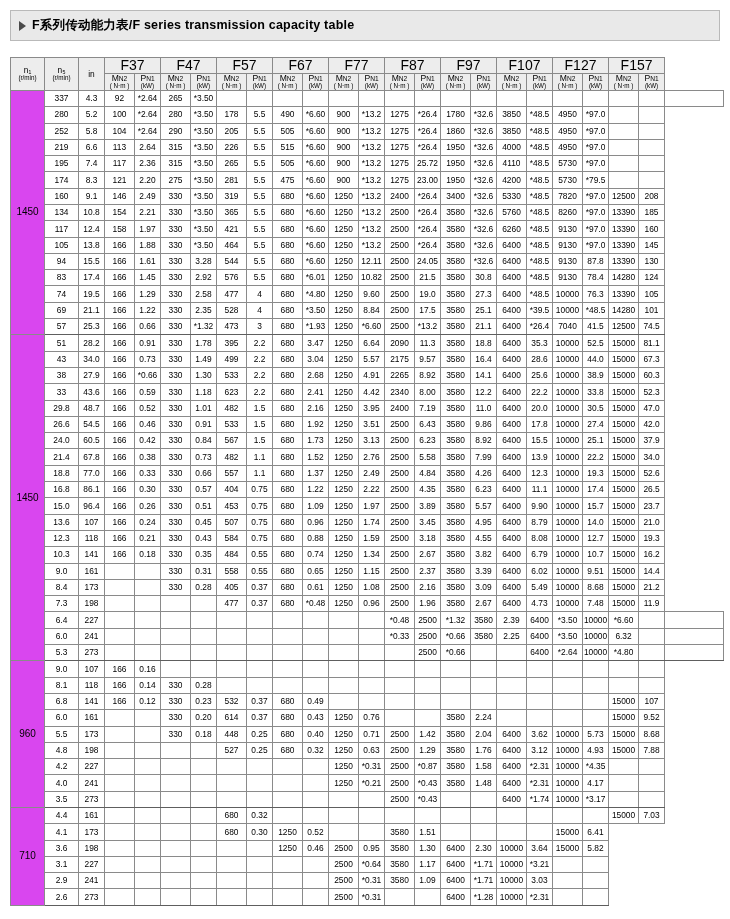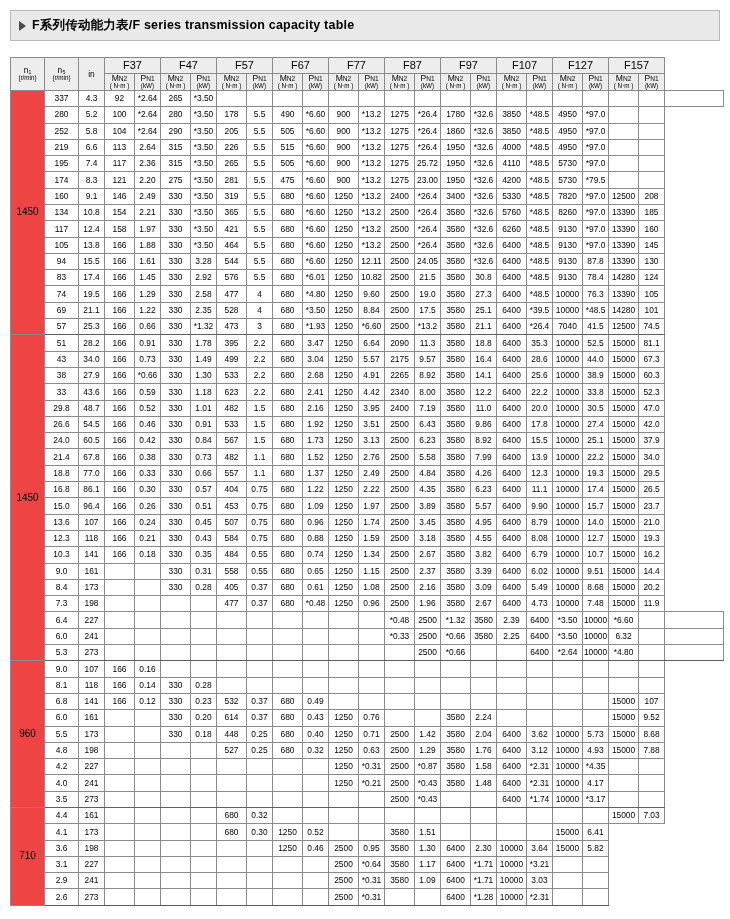--- a/index.html
+++ b/index.html
@@ -41,25 +41,25 @@
     padding:0;
     text-align:center;
     vertical-align:middle;
     height:15.3px;
     line-height:1.05;
     font-weight:normal;
     overflow:hidden;
     white-space:nowrap;
   }
   thead td{background:#ededed;font-size:8.6px;}
-  thead td.grp{font-size:11px;}
+  thead td.grp{font-size:14px;}
   .n1cell{background:#ededed;font-size:8.4px;line-height:1.25;}
   .sub{font-size:6.6px;}
   .unit{font-size:6.3px;}
-  td.speed{background:#ef4444;font-size:10px;}
+  td.speed{background:#d946ef;font-size:10px;}
   
   col.c-n1{width:34px}
   col.c-ns{width:34px}
   col.c-in{width:26px}
   col.cm{width:30px}
   col.cp{width:26px}
 
   .grpsep{border-left:1px solid #8a8a8a;}
   tbody tr.bandend td{border-bottom:1px solid #5e5e5e;}
   .sect-top td{border-top:1px solid #5e5e5e;}
@@ -778,21 +778,21 @@
           <td class="grpsep">2.49</td>
           <td>2500</td>
           <td class="grpsep">4.84</td>
           <td>3580</td>
           <td class="grpsep">4.26</td>
           <td>6400</td>
           <td class="grpsep">12.3</td>
           <td>10000</td>
           <td class="grpsep">19.3</td>
           <td>15000</td>
-          <td class="grpsep">29.5</td>
+          <td class="grpsep">52.6</td>
         </tr>
         <tr>
           <td>16.8</td>
           <td>86.1</td>
           <td>166</td>
           <td class="grpsep">0.30</td>
           <td>330</td>
           <td class="grpsep">0.57</td>
           <td>404</td>
           <td class="grpsep">0.75</td>
@@ -946,21 +946,21 @@
           <td class="grpsep">1.08</td>
           <td>2500</td>
           <td class="grpsep">2.16</td>
           <td>3580</td>
           <td class="grpsep">3.09</td>
           <td>6400</td>
           <td class="grpsep">5.49</td>
           <td>10000</td>
           <td class="grpsep">8.68</td>
           <td>15000</td>
-          <td class="grpsep">20.2</td>
+          <td class="grpsep">21.2</td>
         </tr>
         <tr>
           <td>7.3</td>
           <td>198</td>
           <td></td>
           <td class="grpsep"></td>
           <td></td>
           <td class="grpsep"></td>
           <td>477</td>
           <td class="grpsep">0.37</td>

